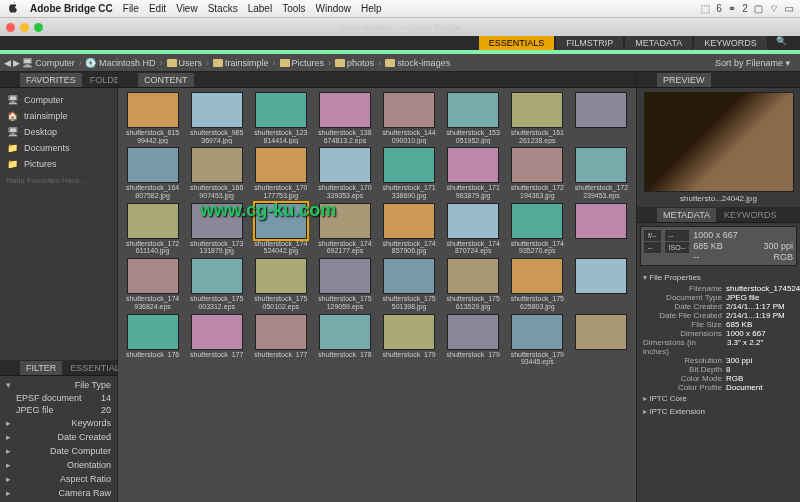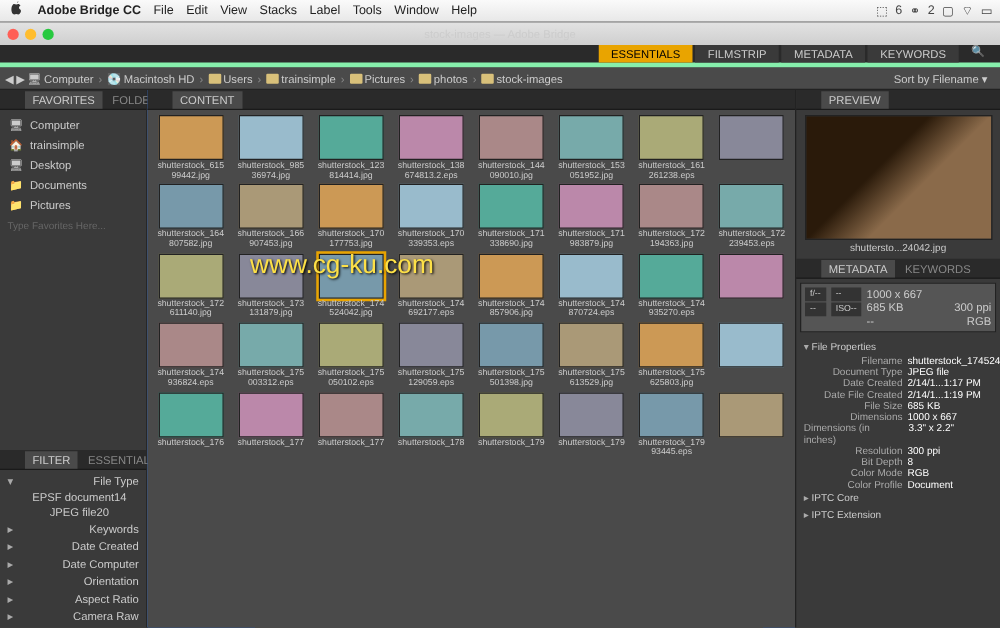--- a/index.html
+++ b/index.html
@@ -26,29 +26,29 @@
 .panelhead .t{padding:2px 6px;background:#4a4a4a;margin-right:2px}
 .panelhead .t.off{background:transparent;color:#888}
 .favlist{padding:4px 2px;flex:1}
 .favlist .row{display:flex;align-items:center;gap:4px;padding:2px 4px;font-size:9px}
 .favlist .row .fi{width:14px;height:12px;display:inline-flex;align-items:center;justify-content:center}
 .favlist .hint{color:#666;padding:4px;font-size:8px}
 .filterlist{padding:2px}
 .filterlist .grp{padding:2px 4px;font-size:9px;display:flex;align-items:center;justify-content:space-between}
 .filterlist .grp::before{content:"▸";color:#aaa;margin-right:2px}
 .filterlist .grp.exp::before{content:"▾"}
-.filterlist .sub{padding:1px 4px 1px 14px;display:flex;justify-content:center;font-size:9px}
-.center{flex:1;background:#3b82f6;display:flex;flex-direction:column}
+.filterlist .sub{padding:1px 4px 1px 14px;display:flex;justify-content:space-between;font-size:9px}
+.center{flex:1;background:#701a75;display:flex;flex-direction:column}
 .content{flex:1;overflow:hidden;padding:4px;background:#4a4a4a}
 .grid{display:grid;grid-template-columns:repeat(8,1fr);gap:3px}
 .thumb{display:flex;flex-direction:column;align-items:center}
 .thumb .img{width:52px;height:36px;background:#777;border:1px solid #222}
 .thumb.sel .img{outline:2px solid #e9a400}
 .thumb .lbl{text-align:center;font-size:7px;line-height:1.1;margin-top:1px;width:54px;overflow:hidden}
-.watermark{position:absolute;left:200px;top:200px;font-size:21px;color:#fde047;font-weight:normal;text-shadow:1px 1px 2px #000;pointer-events:none;z-index:10}
+.watermark{position:absolute;left:200px;top:200px;font-size:18px;color:#22c55e;font-weight:bold;text-shadow:1px 1px 2px #000;pointer-events:none;z-index:10}
 .rightcol{width:164px;background:#3a3a3a;display:flex;flex-direction:column;border-left:1px solid #222}
 .preview{padding:4px;display:flex;flex-direction:column;align-items:center}
 .preview .pimg{width:150px;height:100px;background:linear-gradient(135deg,#2a1a0a 40%,#8a6a4a 60%);border:1px solid #222}
 .preview .plbl{font-size:8px;margin-top:2px}
 .metapanel{flex:1;overflow:hidden;font-size:8px}
 .metabar{display:flex;gap:4px;background:#555;padding:3px;border:1px solid #222;margin:3px}
 .metabar .cell{background:#333;padding:2px 4px;font-size:7px}
 .metabar .info{display:flex;flex-direction:column;gap:1px;flex:1}
 .metabar .info .r{display:flex;justify-content:space-between}
 .props{padding:2px 4px}
@@ -160,21 +160,21 @@
           <span>Desktop</span>
         </div>
       <div class="row">
           <span class="fi">📁</span>
           <span>Documents</span>
         </div>
       <div class="row">
           <span class="fi">📁</span>
           <span>Pictures</span>
         </div>
-      <div class="hint">Type Favorites Here...</div>
+      <div class="hint">Ratio Favorites Here...</div>
     </div>
     <div class="panelhead">
         <span class="t">FILTER</span>
         <span class="t off">ESSENTIALS</span>
       </div>
     <div class="filterlist">
       <div class="grp exp">
           <span>File Type</span>
         </div>
       <div class="sub">

